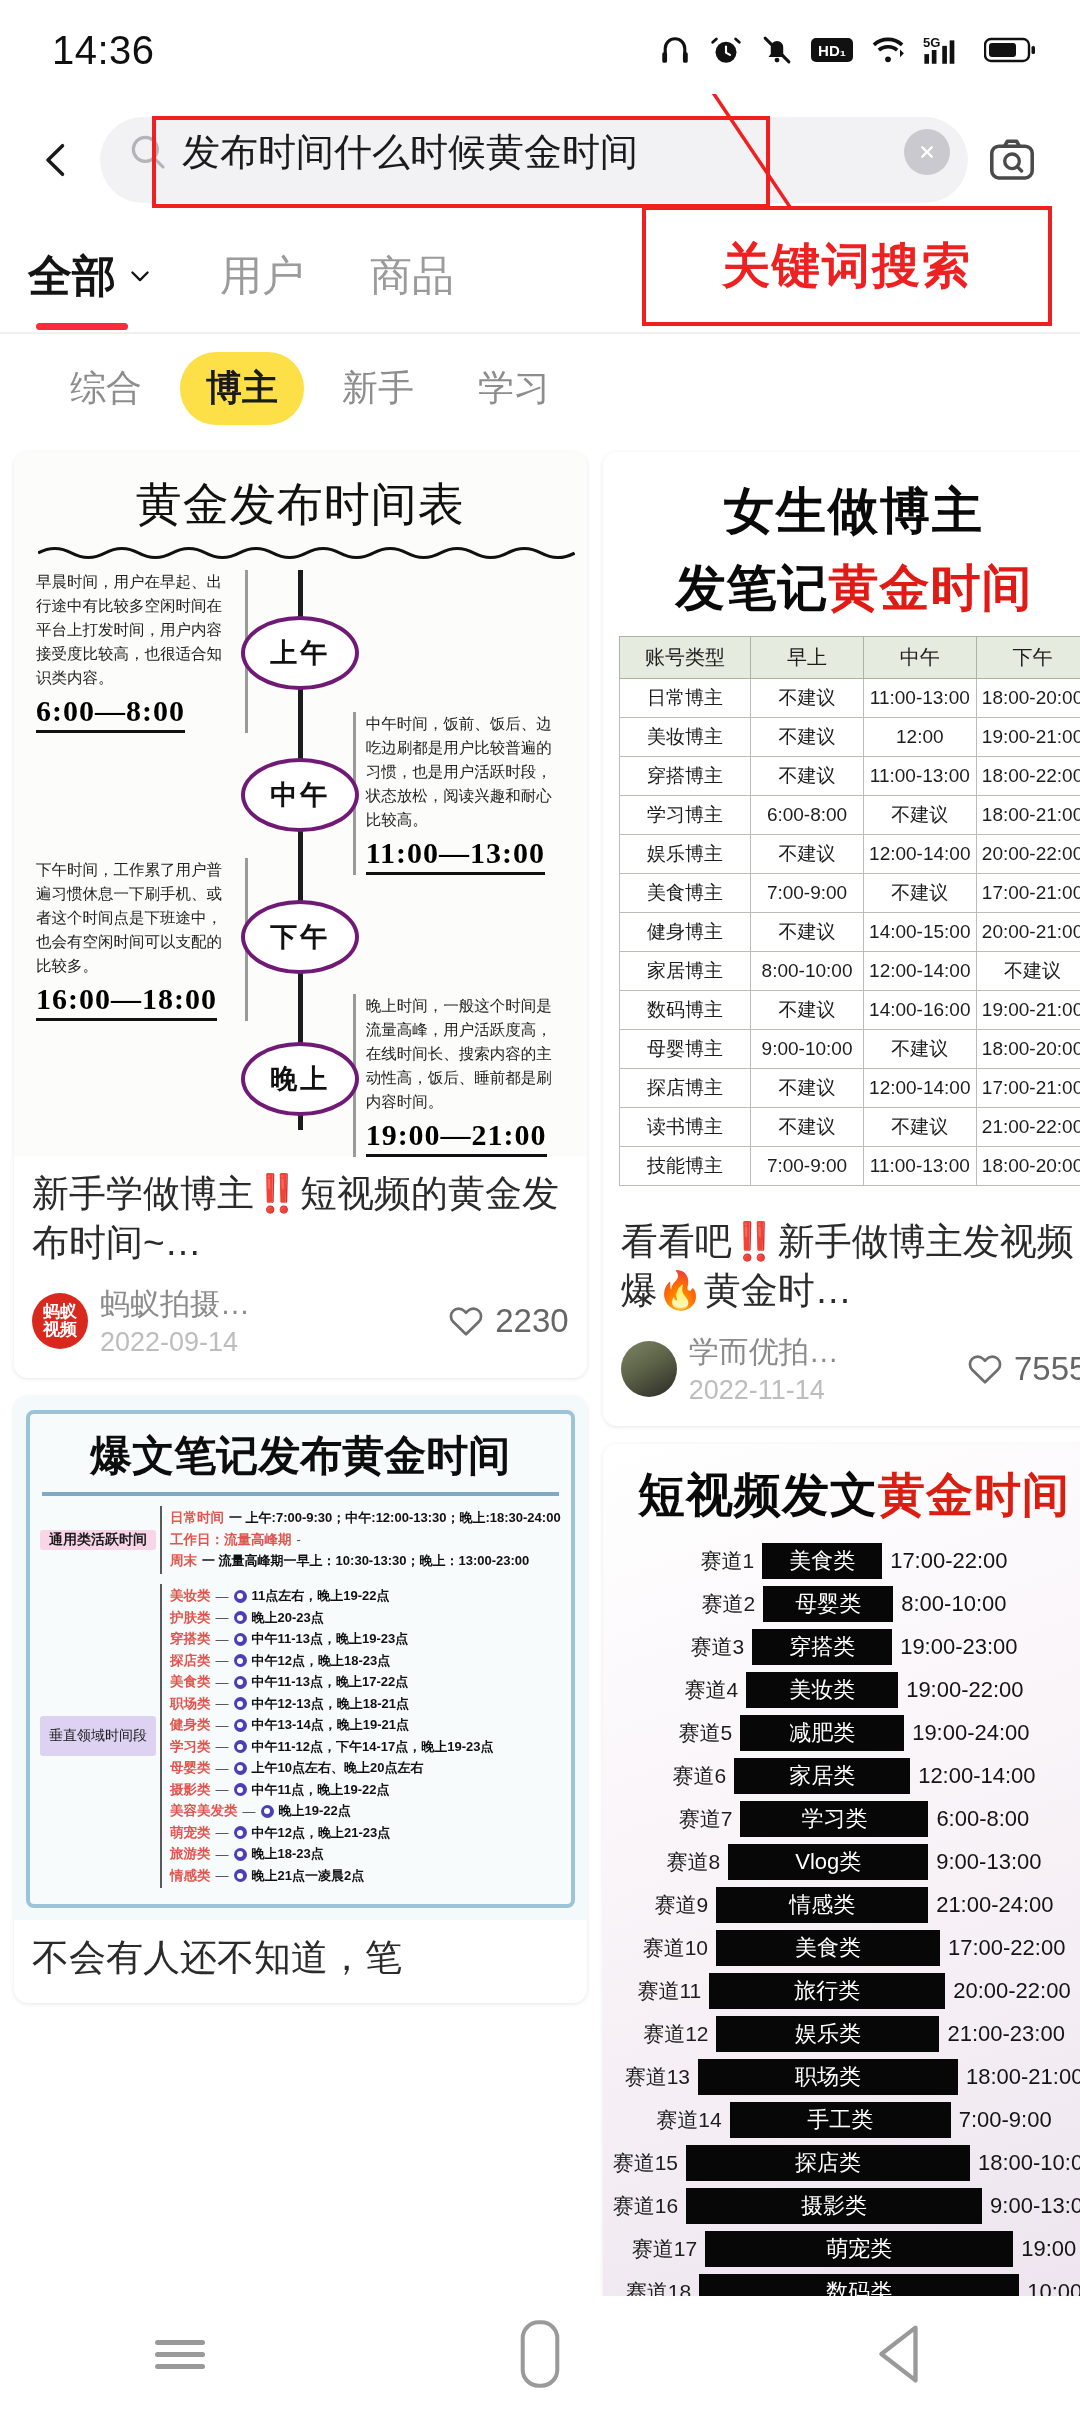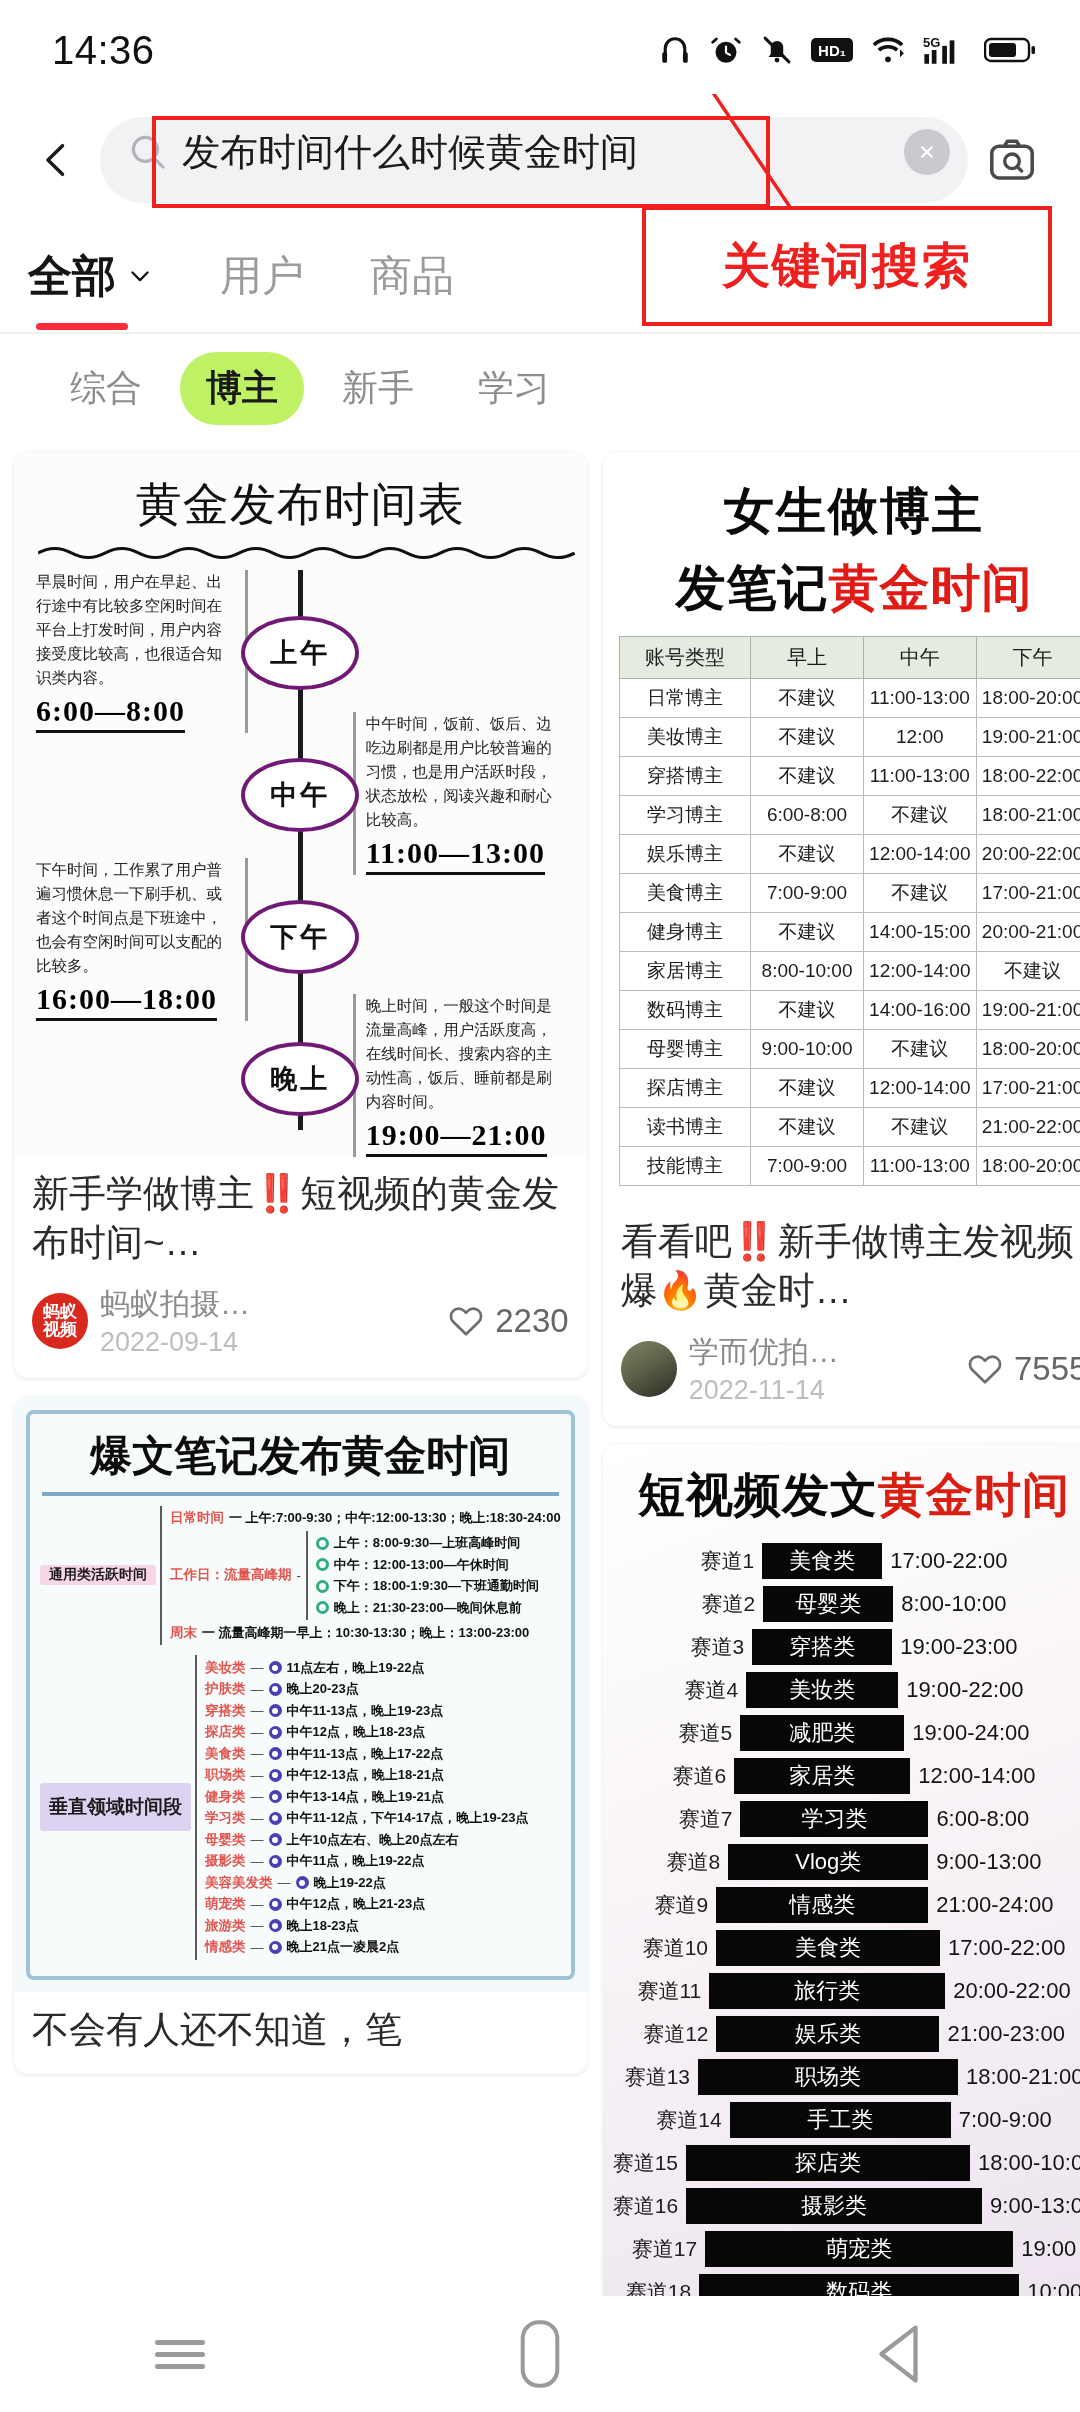--- a/index.html
+++ b/index.html
@@ -38,21 +38,21 @@
   .tab-underline { position:absolute; left:36px; bottom:2px; width:92px; height:7px;
                    background:#fb2b3a; border-radius:4px; }
   .tabs-spacer { flex:1; }
   .divider-v { width:2px; height:52px; background:#e2e2e2; margin-right:26px; }
   .filter { font-size:40px; color:#9b9b9b; display:flex; align-items:center; gap:10px; }
   .tabs-sep { height:2px; background:#f0f0f0; }
 
   
   .subtabs { height:108px; display:flex; align-items:center; padding:0 44px; gap:12px; position:relative; }
   .subtab { font-size:36px; color:#8d8d8d; padding:12px 26px; border-radius:36px; }
-  .subtab.active { color:#1a1a1a; font-weight:bold; background:#bef264; }
+  .subtab.active { color:#1a1a1a; font-weight:bold; background:#fde047; }
 
   
   .anno-kw { position:absolute; left:642px; top:-128px; width:410px; height:120px;
              border:4px solid #ef2020; background:#ffffff; display:flex; align-items:center;
              justify-content:center; }
   .anno-kw span { color:#ef2020; font-size:48px; font-weight:bold; letter-spacing:2px; }
   .anno-line { position:absolute; pointer-events:none; left:0; top:0; }
 
   
   .feed { padding:10px 14px 0 14px; display:flex; gap:16px; }
@@ -110,21 +110,21 @@
   .c2-table td { border:1.5px solid #b9bfb6; font-size:19px; color:#1d1d1d;
                  padding:6px 0; text-align:center; background:#fff; }
 
   
   .c3 { padding:14px 12px 12px 12px; background:#f4f9fb; }
   .c3-inner { border:4px solid #9cc3d8; border-radius:8px; background:#f7fbfc; padding:14px 10px 16px 10px; }
   .c3-title { text-align:center; font-size:42px; font-weight:bold; color:#0d0d0d; letter-spacing:0px; }
   .c3-rule { height:4px; background:#7fa9c4; margin:8px 2px 10px 2px; }
   .lbl-pink { background:#f8d6e8; color:#1b1b1b; font-weight:bold; font-size:14px;
               padding:1px 9px; border-radius:3px; white-space:nowrap; }
-  .lbl-purple { background:#ddd2f2; color:#1b1b1b; font-weight:bold; font-size:19px;
+  .lbl-purple { background:#ddd2f2; color:#1b1b1b; font-weight:normal; font-size:14px;
                 padding:11px 9px; border-radius:3px; white-space:nowrap; }
   .cat { color:#e0564f; font-weight:bold; font-size:13.5px; white-space:nowrap; }
   .vtxt { color:#101010; font-weight:bold; font-size:13px; white-space:nowrap; }
   .dot-g { width:13px; height:13px; border-radius:50%; border:3px solid #2fae7a; flex:0 0 auto;
            display:inline-block; }
   .dot-p { width:13px; height:13px; border-radius:50%; background:#4c3fb5; flex:0 0 auto;
            display:inline-block; position:relative; }
   .dot-p::after { content:""; position:absolute; inset:3.5px; border-radius:50%; background:#fff; }
   .dash { color:#444; font-size:13px; }
   .c3-sect { display:flex; align-items:center; gap:4px; }
@@ -335,38 +335,20 @@
           <div class="c3-sect">
             <div class="lbl-pink">通用类活跃时间</div>
             <div class="c3-list" style="flex:1;">
               <div class="c3-li">
                 <span class="cat">日常时间</span>
                 <span class="vtxt">一 上午:7:00-9:30；中午:12:00-13:30；晚上:18:30-24:00</span>
               </div>
               <div class="c3-li" style="align-items:center;">
                 <span class="cat">工作日：流量高峰期</span>
                 <span class="dash">-</span>
-                <div class="c3-list">
-                  <div class="c3-li">
-                    <span class="dot-g"></span>
-                    <span class="vtxt">上午：8:00-9:30—上班高峰时间</span>
-                  </div>
-                  <div class="c3-li">
-                    <span class="dot-g"></span>
-                    <span class="vtxt">中午：12:00-13:00—午休时间</span>
-                  </div>
-                  <div class="c3-li">
-                    <span class="dot-g"></span>
-                    <span class="vtxt">下午：18:00-1:9:30—下班通勤时间</span>
-                  </div>
-                  <div class="c3-li">
-                    <span class="dot-g"></span>
-                    <span class="vtxt">晚上：21:30-23:00—晚间休息前</span>
-                  </div>
-                </div>
               </div>
               <div class="c3-li">
                 <span class="cat">周末</span>
                 <span class="vtxt">一 流量高峰期一早上：10:30-13:30；晚上：13:00-23:00</span>
               </div>
             </div>
           </div>
 
           <div class="c3-sect" style="margin-top:10px;">
             <div class="lbl-purple">垂直领域时间段</div>

